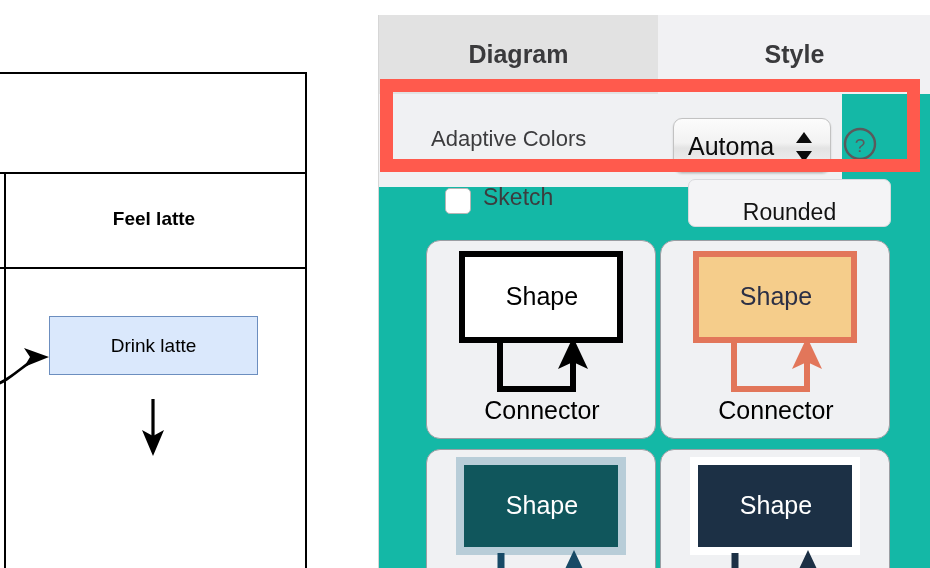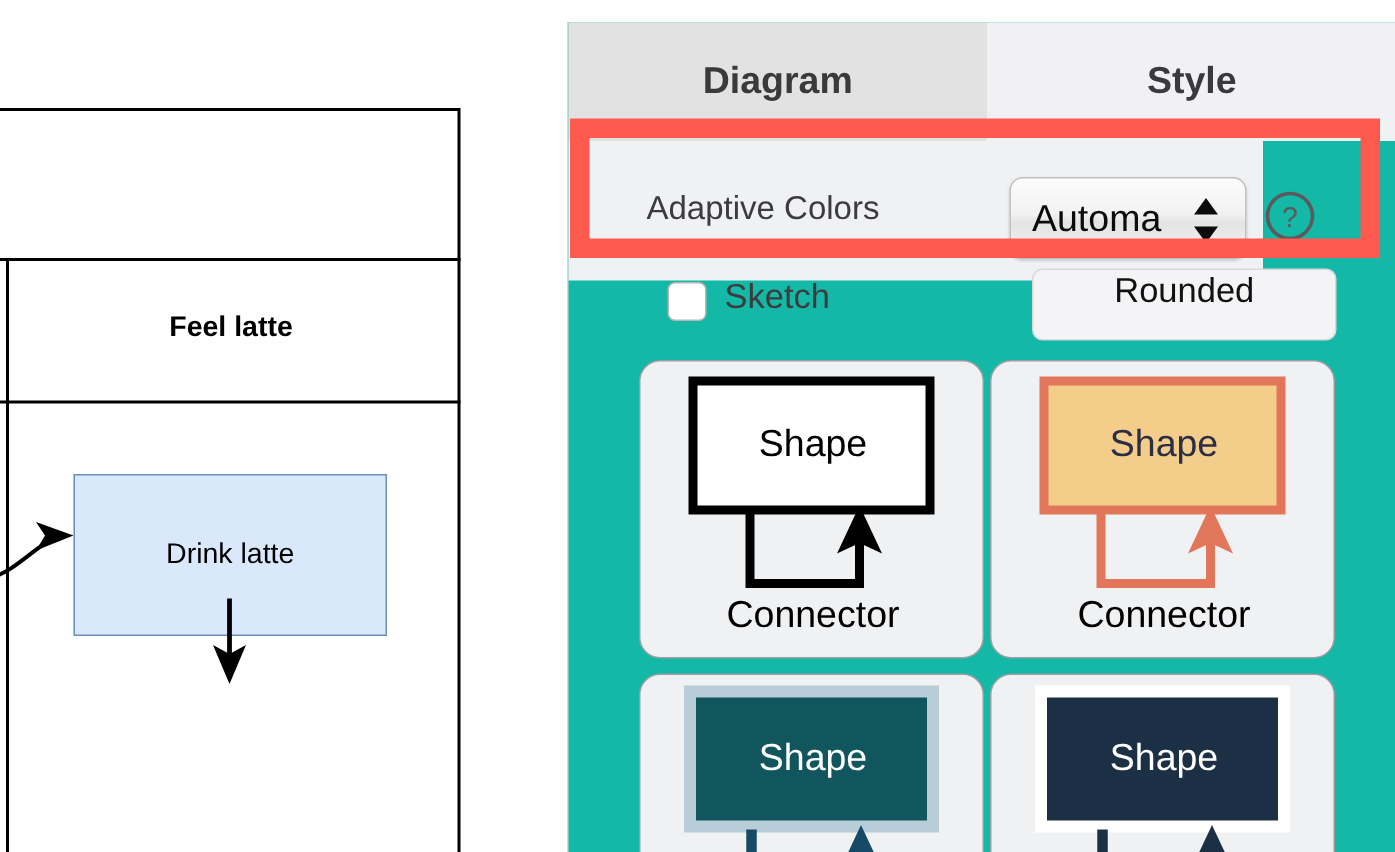--- a/index.html
+++ b/index.html
@@ -25,21 +25,21 @@
   .lane-label{
     position:absolute;font-weight:bold;font-size:19px;color:#000;
     text-align:center;white-space:nowrap;
   }
   .node{
     position:absolute;box-sizing:border-box;display:flex;
     align-items:center;justify-content:center;
     font-size:19px;color:#000;
   }
   #node-drink{
-    left:49px;top:316px;width:209px;height:108px;
+    left:49px;top:316px;width:209px;height:59px;
     background:#dae8fc;border:1.6px solid #6c8ebf;
   }
   #node-end{
     left:49px;top:455px;width:209px;height:82px;
     background:#f8cecc;border:1.8px solid #b85450;border-radius:41px;
   }
   .arrow-svg{position:absolute;left:0;top:0;pointer-events:none;}
 
   
   #panel{
@@ -89,21 +89,21 @@
 
   #sketch-row{position:absolute;left:0;top:160px;width:552px;height:52px;margin-left:16px;}
   #sketch-box{
     position:absolute;left:50px;top:13px;width:26px;height:26px;
     background:#fff;border:1.5px solid #b6b6b6;border-radius:5px;box-sizing:border-box;
   }
   #sketch-label{position:absolute;left:88px;top:9px;font-size:23px;color:#3c3c3e;}
   #rounded-btn{
     position:absolute;left:293px;top:4px;width:203px;height:48px;
     background:#f4f4f6;border:1px solid #d9d9dd;border-radius:7px;
-    display:flex;align-items:flex-start;justify-content:center;
+    display:flex;align-items:flex-end;justify-content:center;
     font-size:23px;color:#121212;box-sizing:border-box;
   }
 
   #grid{position:absolute;left:0;top:225px;width:552px;height:343px;}
   .card{
     position:absolute;width:230px;height:199px;
     background:#f0f1f3;border:1.4px solid #9b9ea3;border-radius:14px;
     box-sizing:border-box;
   }
   .card.c0{left:47px;top:0;}

